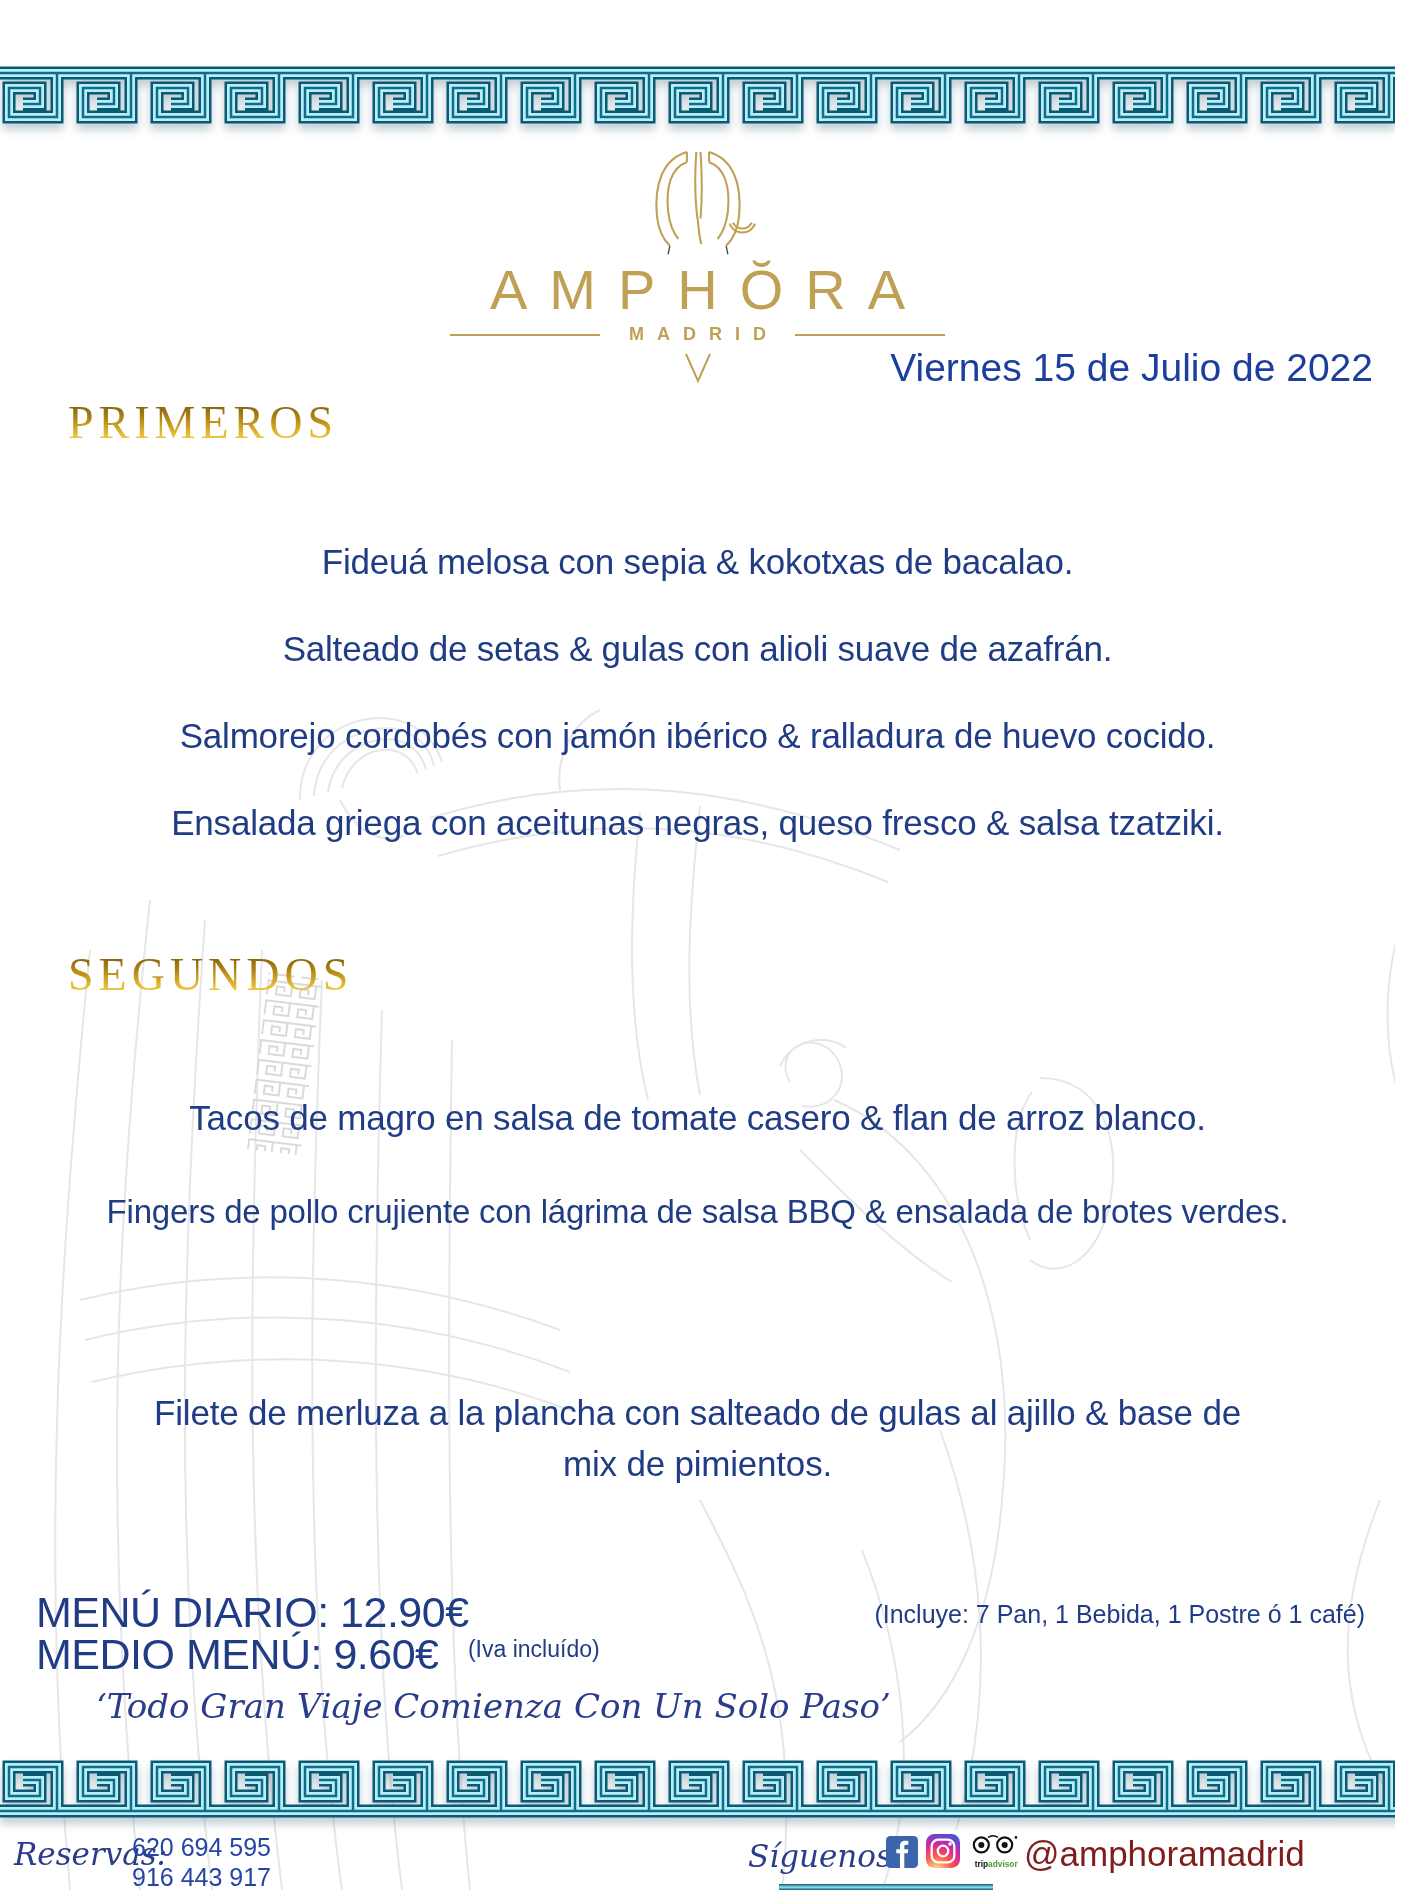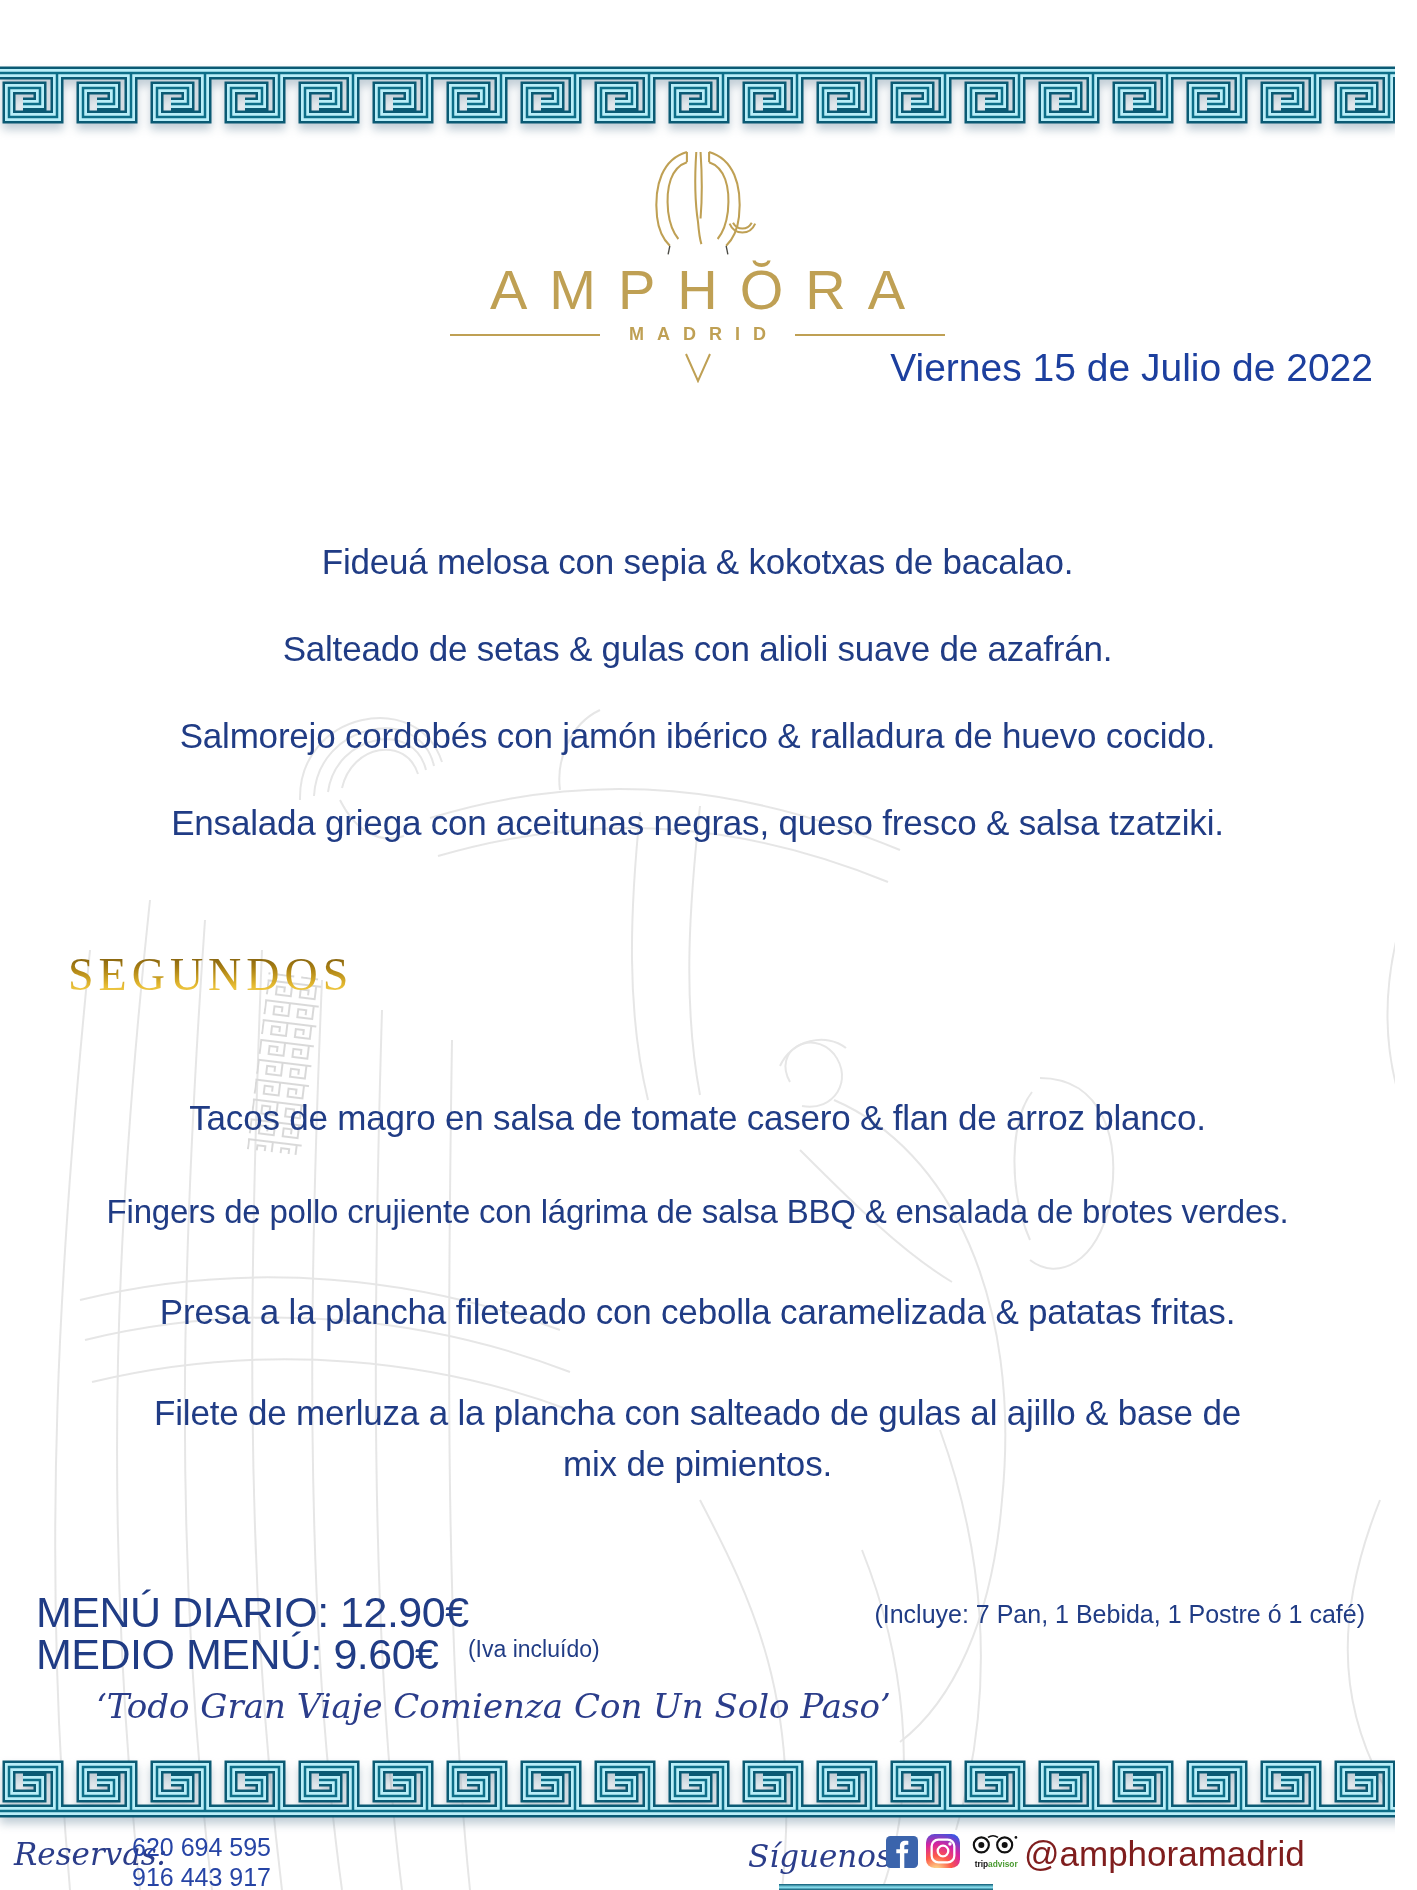--- a/index.html
+++ b/index.html
@@ -175,29 +175,29 @@
       <span class="city">MADRID</span>
       <span class="city-line"></span>
     </div>
     <svg class="chevron" width="26" height="30" viewBox="0 0 26 30" fill="none">
       <polyline points="1,1 13,28 25,1" stroke="#bfa054" stroke-width="2"></polyline>
     </svg>
   </div>
 
   <div class="date">Viernes 15 de Julio de 2022</div>
 
+  <div class="section-title" id="title-primeros">PRIMEROS</div>
   <div class="item" id="item-p1">Fideuá melosa con sepia &amp; kokotxas de bacalao.</div>
   <div class="item" id="item-p2">Salteado de setas &amp; gulas con alioli suave de azafrán.</div>
   <div class="item" id="item-p4">Ensalada griega con aceitunas negras, queso fresco &amp; salsa tzatziki.</div>
   <div class="item" id="item-p3">Salmorejo cordobés con jamón ibérico &amp; ralladura de huevo cocido.</div>
 
   <div class="section-title" id="title-segundos">SEGUNDOS</div>
   <div class="item" id="item-s2">Fingers de pollo crujiente con lágrima de salsa BBQ &amp; ensalada de brotes verdes.</div>
   <div class="item" id="item-s1">Tacos de magro en salsa de tomate casero &amp; flan de arroz blanco.</div>
-  <div class="item" id="item-s3">Presa a la plancha fileteado con cebolla caramelizada &amp; patatas fritas.</div>
   <div class="item" id="item-s4">Filete de merluza a la plancha con salteado de gulas al ajillo &amp; base de
 mix de pimientos.</div>
 
   <div class="price-line" id="price-1">MENÚ DIARIO: 12.90€</div>
   <div class="price-line" id="price-2">
     <span>MEDIO MENÚ: 9.60€</span>
     <span class="iva-note">(Iva incluído)</span>
   </div>
   <div class="includes-note">(Incluye: 7 Pan, 1 Bebida, 1 Postre ó 1 café)</div>
 

